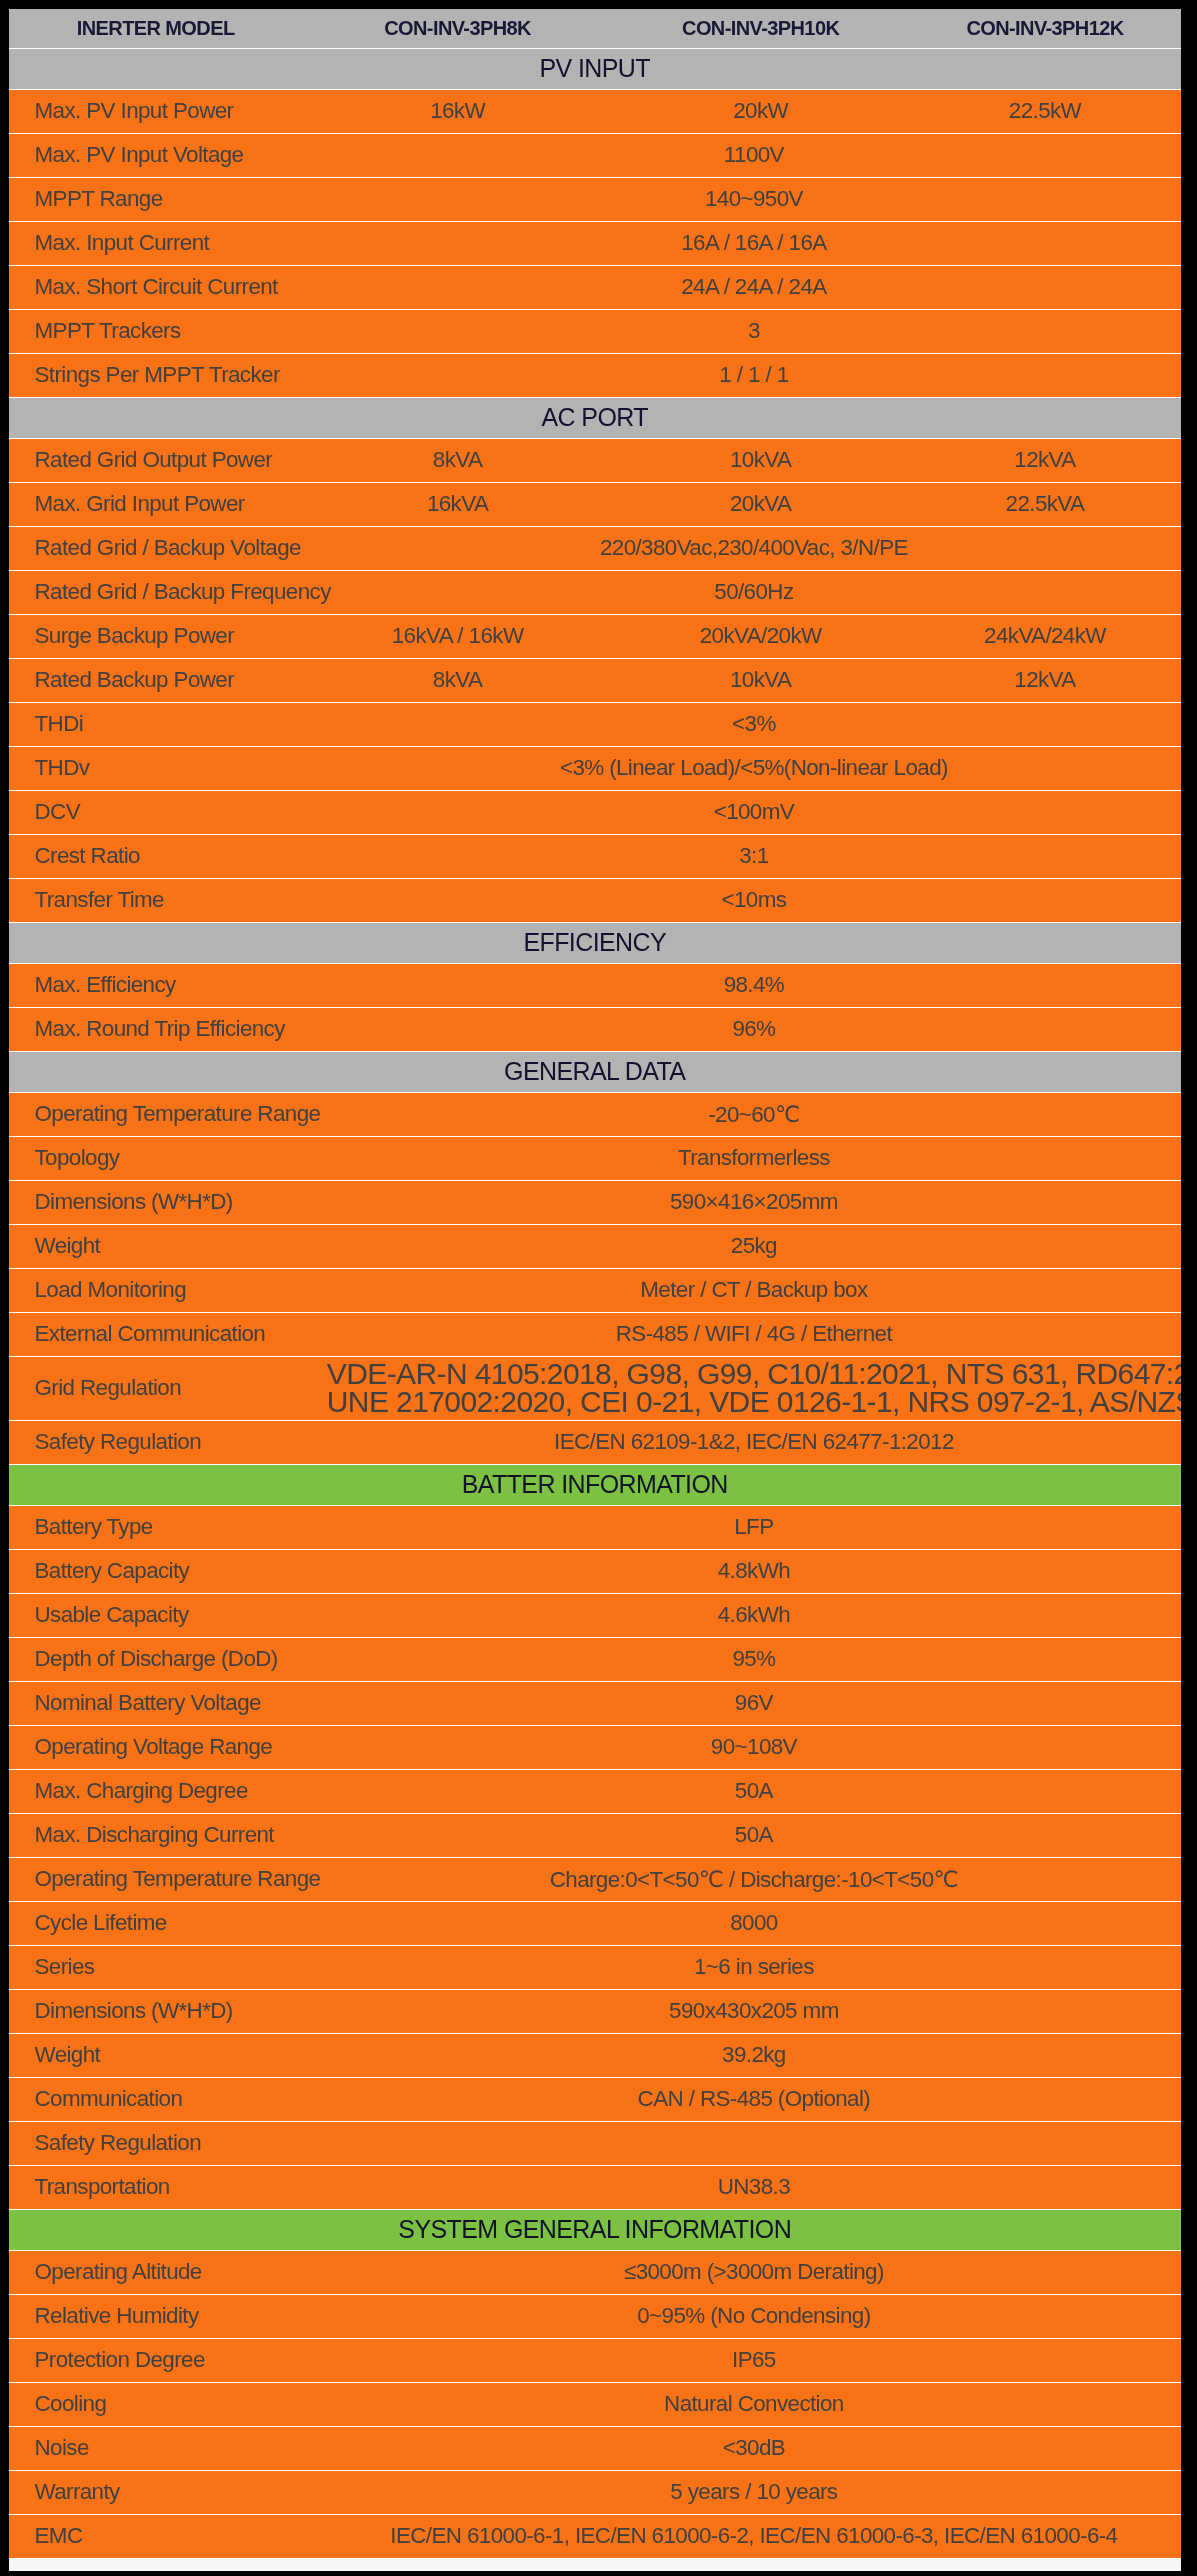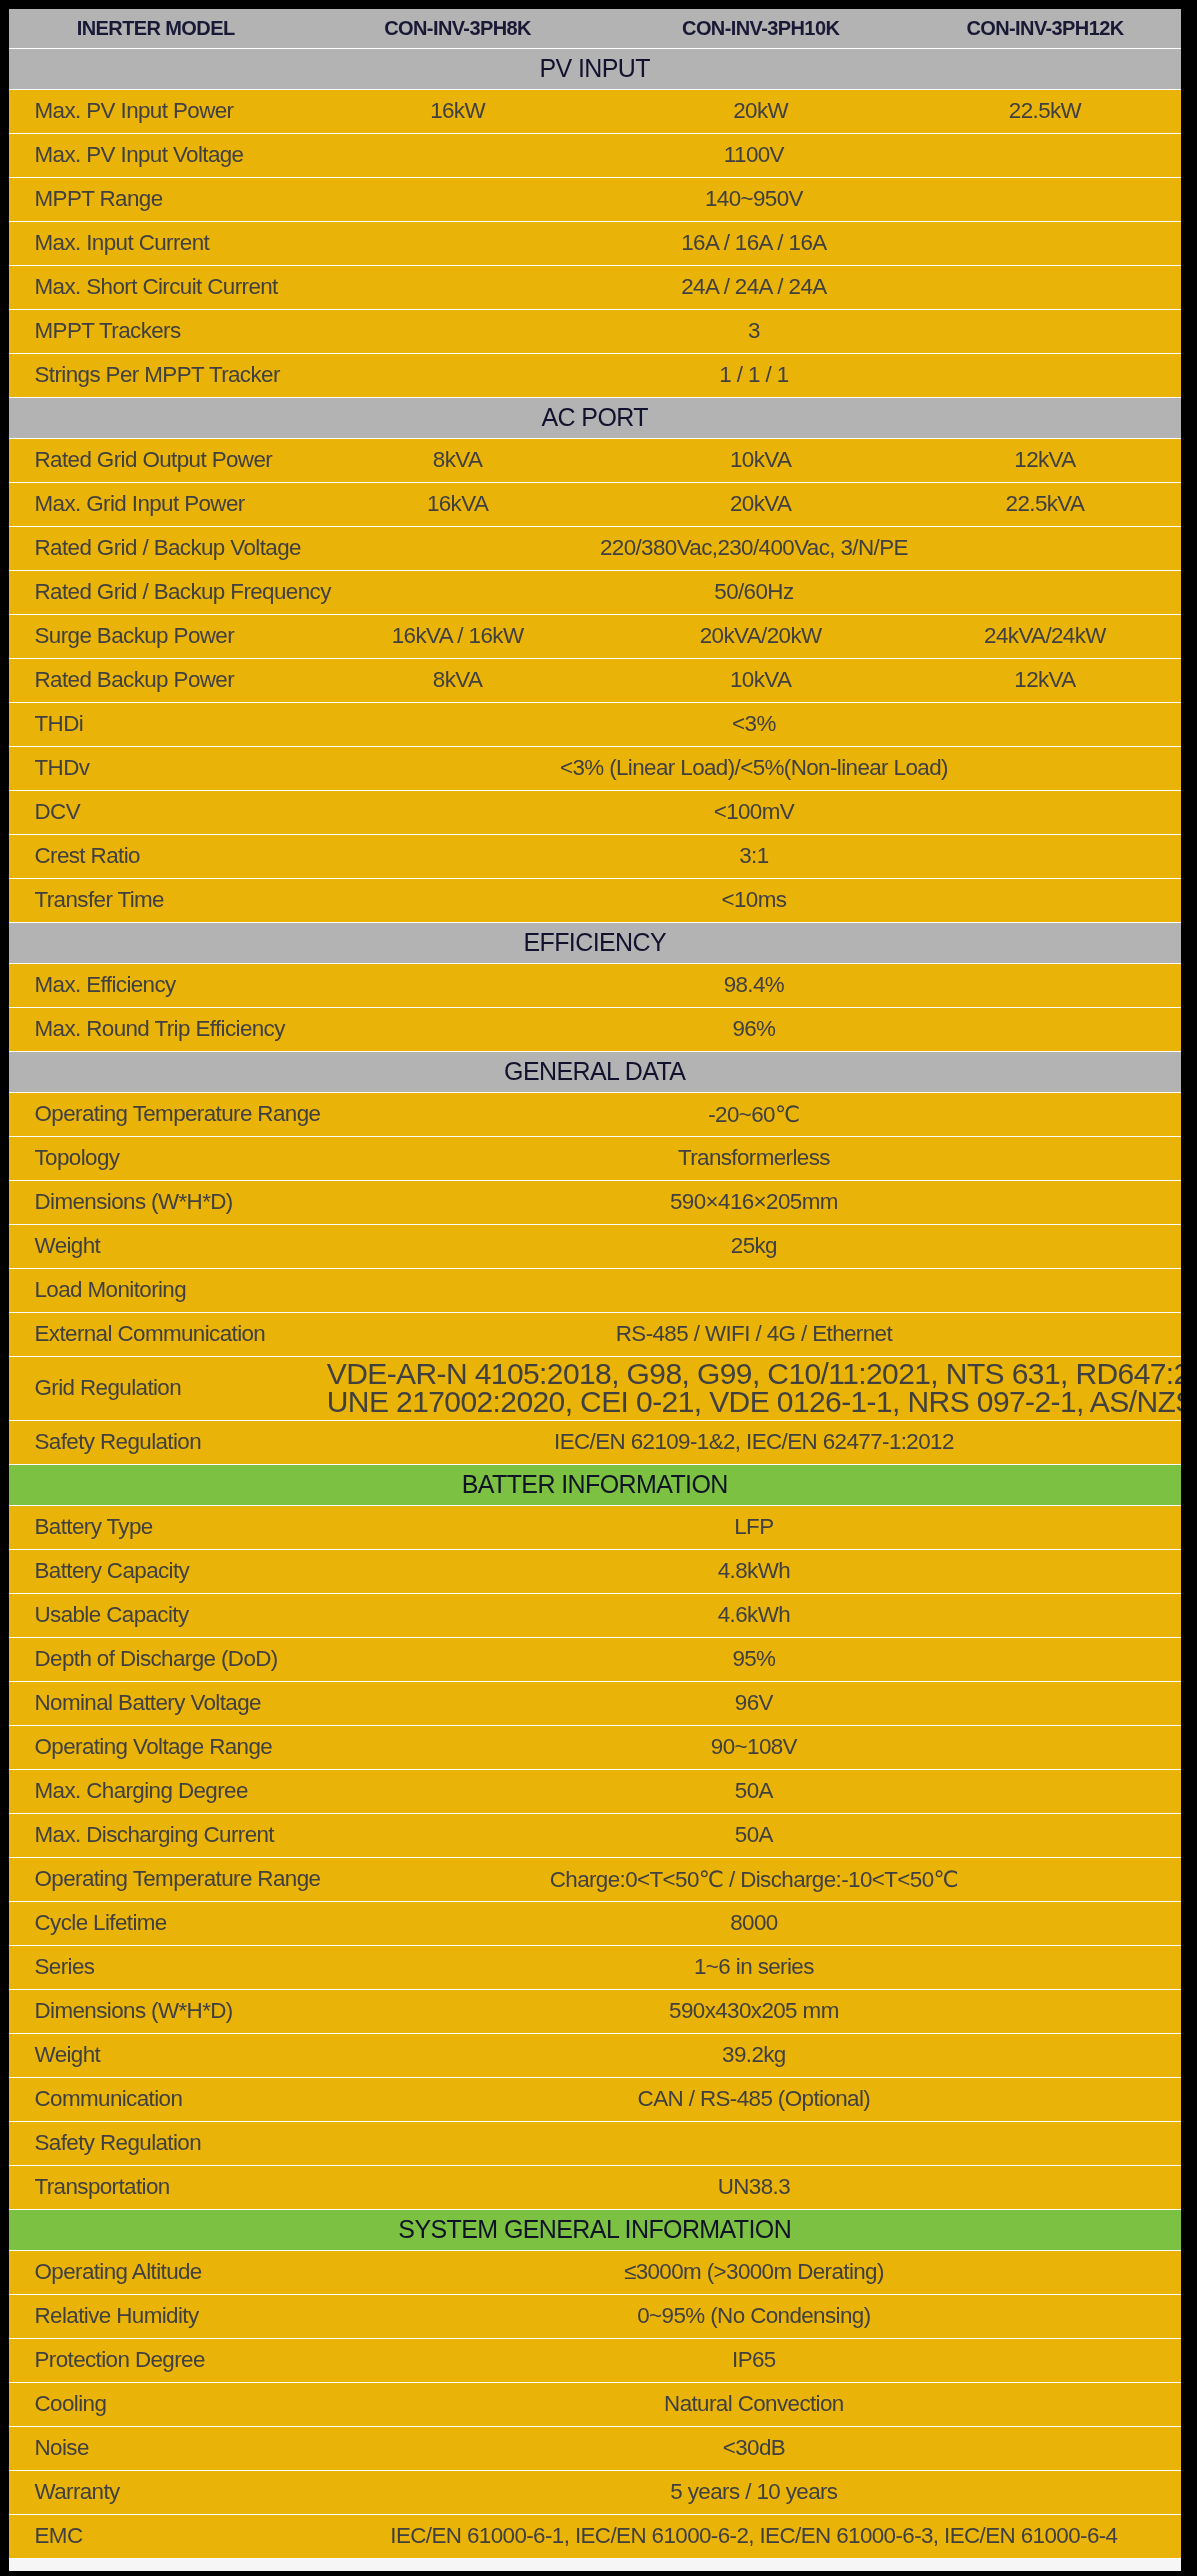--- a/index.html
+++ b/index.html
@@ -20,21 +20,21 @@
     color:#191936;font-weight:bold;font-size:20px;letter-spacing:-0.6px;text-align:center;
   }
   .section-bar{
     height:41px;flex:none;box-sizing:border-box;border-bottom:1.8px solid #fff;
     display:flex;align-items:center;justify-content:center;
     font-size:25px;letter-spacing:-0.6px;color:#12122e;text-align:center;
   }
   .section-bar.gray{background:#b3b3b3;}
   .section-bar.green{background:#7cc142;color:#0e1426;}
   .row{
-    height:44px;flex:none;background:#eab308;
+    height:44px;flex:none;background:#f97316;
     display:grid;grid-template-columns:25.1% 26.4% 25.3% 23.2%;
     align-items:center;box-sizing:border-box;border-bottom:1.8px solid #fff;
     font-size:22.4px;letter-spacing:-0.6px;color:#404040;
   }
   .row.tall{height:64px;}
   .cell{min-width:0;}
   .cell.label{text-align:left;padding-left:26px;white-space:nowrap;}
   .cell.val{text-align:center;white-space:nowrap;}
   .cell.span{grid-column:2/5;padding-left:24px;}
   .cell.lines{line-height:28px;font-size:30px;}
@@ -127,20 +127,21 @@
         <div class="cell label">Topology</div>
         <div class="cell val span">Transformerless</div>
       </div><div class="row">
         <div class="cell label">Dimensions (W*H*D)</div>
         <div class="cell val span">590×416×205mm</div>
       </div><div class="row">
         <div class="cell label">Weight</div>
         <div class="cell val span">25kg</div>
       </div><div class="row">
         <div class="cell label">Load Monitoring</div>
+        <div class="cell val span">Meter / CT / Backup box</div>
       </div><div class="row">
         <div class="cell label">External Communication</div>
         <div class="cell val span">RS-485 / WIFI / 4G / Ethernet</div>
       </div><div class="row tall">
         <div class="cell label">Grid Regulation</div>
         <div class="cell val span lines">
           <div class="line">VDE-AR-N 4105:2018, G98, G99, C10/11:2021, NTS 631, RD647:2020</div>
           <div class="line">UNE 217002:2020, CEI 0-21, VDE 0126-1-1, NRS 097-2-1, AS/NZS 4777.2:2020, EN 50549-1</div>
         </div>
       </div><div class="row">

